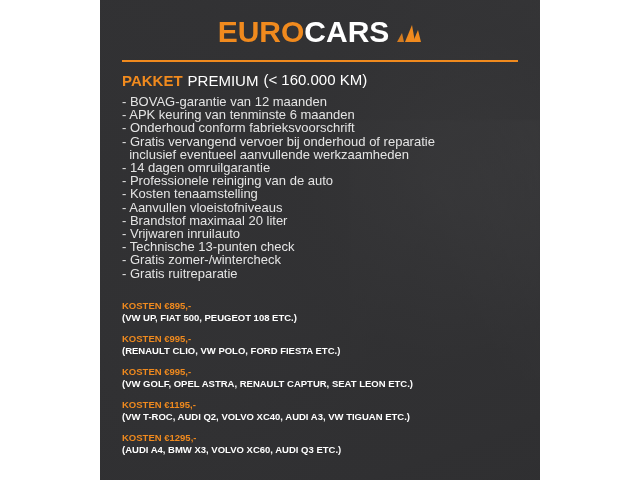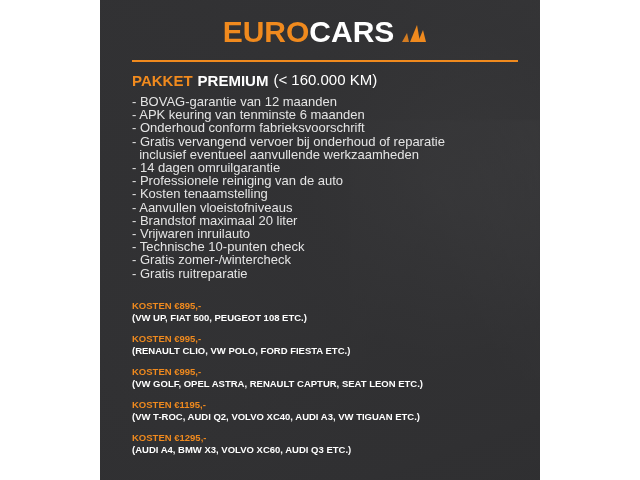--- a/index.html
+++ b/index.html
@@ -46,21 +46,20 @@
   #scrim {
     position: absolute;
     inset: 0;
     background: linear-gradient(90deg, rgba(48,48,50,0.92) 0%, rgba(48,48,50,0.86) 55%, rgba(48,48,50,0.70) 100%);
   }
   #content {
     position: relative;
     z-index: 3;
     padding: 0;
     color: #e8e8e8;
-    margin-left: 10px;
   }
 
   
   #logo-bar {
     height: 52px;
     display: flex;
     align-items: center;
     justify-content: center;
     padding-top: 6px;
   }
@@ -103,21 +102,21 @@
     align-items: baseline;
     gap: 5px;
   }
   .title-pakket {
     color: #f08a1e;
     font-weight: bold;
     font-size: 15px;
   }
   .title-premium {
     color: #ffffff;
-    font-weight: bold;
+    font-weight: normal;
     font-size: 15px;
   }
   .title-km {
     color: #ffffff;
     font-weight: normal;
     font-size: 15px;
     position: relative;
     top: -1px;
   }
 
@@ -191,21 +190,21 @@
       <li>- APK keuring van tenminste 6 maanden</li>
       <li>- Onderhoud conform fabrieksvoorschrift</li>
       <li>- Gratis vervangend vervoer bij onderhoud of reparatie</li>
       <li>  inclusief eventueel aanvullende werkzaamheden</li>
       <li>- 14 dagen omruilgarantie</li>
       <li>- Professionele reiniging van de auto</li>
       <li>- Kosten tenaamstelling</li>
       <li>- Aanvullen vloeistofniveaus</li>
       <li>- Brandstof maximaal 20 liter</li>
       <li>- Vrijwaren inruilauto</li>
-      <li>- Technische 10-punten check</li>
+      <li>- Technische 13-punten check</li>
       <li>- Gratis zomer-/wintercheck</li>
       <li>- Gratis ruitreparatie</li>
     </ul>
 
     <div id="prices">
       <div class="price-block">
         <div class="price-line">KOSTEN €895,-</div>
         <div class="price-models">(VW UP, FIAT 500, PEUGEOT 108 ETC.)</div>
       </div>
       <div class="price-block">

